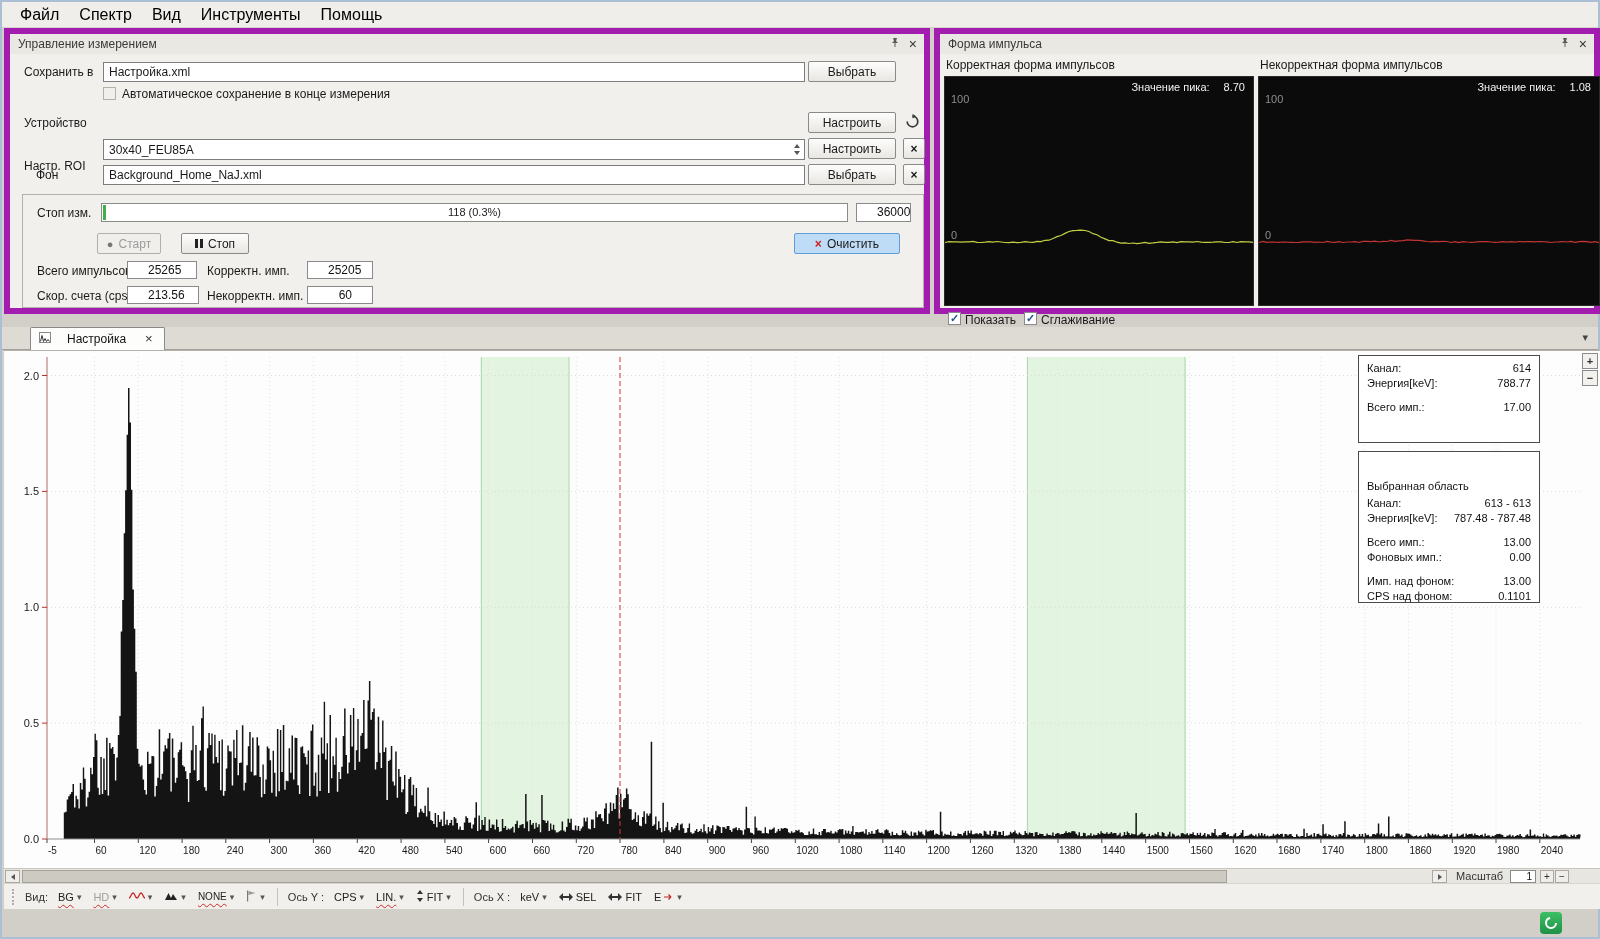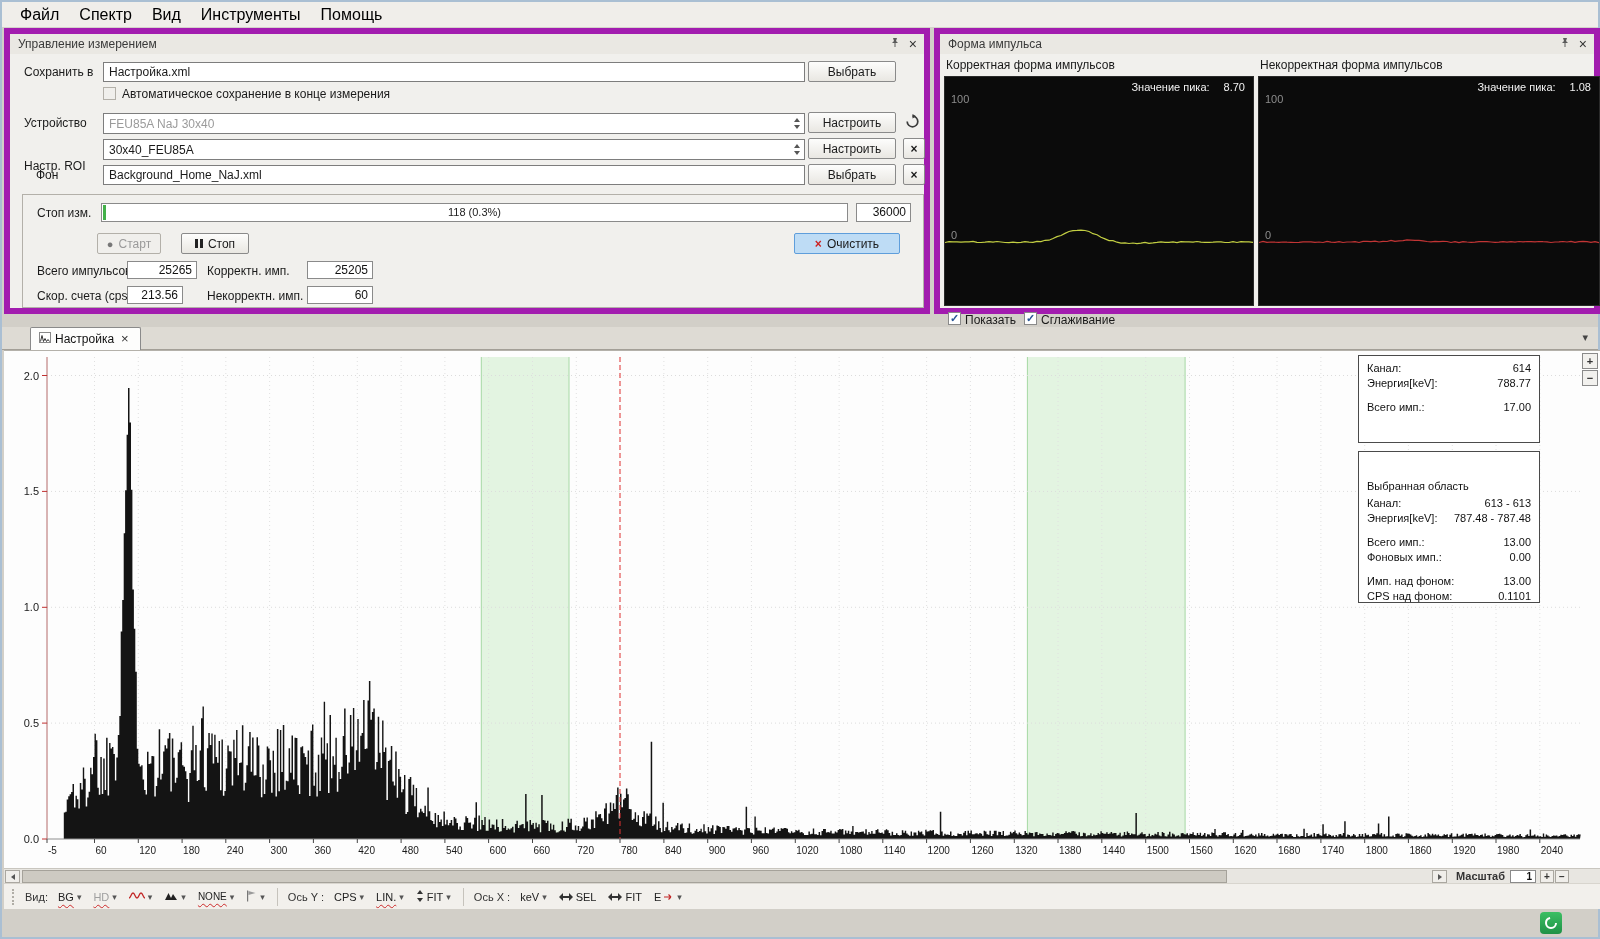--- a/index.html
+++ b/index.html
@@ -25,43 +25,43 @@
   .btn{position:absolute;height:21px;background:linear-gradient(#fdfdfc,#e9e7e2);border:1px solid #8a8a8a;border-radius:2px;font-size:12px;color:#1a1a1a;display:flex;align-items:center;justify-content:center;gap:5px;cursor:default;}
   .btn.small{font-weight:bold;}
   .btn.disabled{color:#9a9a9a;background:#f0efec;border-color:#b3b0a9;}
   .btn.accent{background:#bedcf5;border-color:#5f9edb;}
   .cb{position:absolute;width:13px;height:13px;background:#fff;border:1px solid #8a8a8a;font-size:11px;line-height:11px;text-align:center;color:#2b5797;font-weight:bold;}
   .cb.disabled{background:#f0efec;border-color:#b3b0a9;}
   .groupbox{position:absolute;border:1px solid #b3b0a9;background:#f1f0ed;}
   .progress{position:absolute;background:#fff;border:1px solid #8a8a8a;}
   .progress .fill{position:absolute;left:1px;top:1px;bottom:1px;background:#43b049;}
   .progress .ptext{position:absolute;inset:0;text-align:center;font-size:11px;color:#222;line-height:17px;}
-  .statbox{position:absolute;height:18px;background:#fff;border:1px solid #8a8a8a;font-size:12px;color:#111;text-align:right;padding:1px 4px;}
+  .statbox{position:absolute;height:18px;background:#fff;border:1px solid #8a8a8a;font-size:12px;color:#111;text-align:right;padding:1px 20px;}
   .pausebar{display:inline-block;width:3px;height:9px;background:#222;}
   .reddot{color:#cc2222;font-weight:bold;font-size:12px;}
   .graydot{color:#777;font-size:11px;}
   
   .pulse-head{position:absolute;font-size:12px;color:#1a1a1a;white-space:nowrap;}
   .pulse-plot{position:absolute;background:#0b0b0b;border:1px solid #2a2a2a;}
   .peak-row{position:absolute;top:4px;right:8px;font-size:11px;color:#f2f2f2;display:flex;gap:14px;}
   .axlab{position:absolute;font-size:11px;color:#8d8d8d;}
   
   .tabbar{position:absolute;left:0;top:325px;width:100%;height:23px;background:#dedbd4;border-bottom:1px solid #a39f97;}
-  .tab{position:absolute;left:28px;top:0;height:23px;background:#fdfdfc;border:1px solid #8a8a8a;border-bottom:none;border-radius:2px 2px 0 0;display:flex;align-items:center;gap:4px;padding:0 8px;font-size:12px;color:#111;}
+  .tab{position:absolute;left:28px;top:0;height:23px;background:#fdfdfc;border:1px solid #8a8a8a;border-bottom:none;border-radius:2px 2px 0 0;display:flex;align-items:center;gap:16px;padding:0 8px;font-size:12px;color:#111;}
   .tab .closex{font-size:13px;}
   .tab-chevron{position:absolute;right:10px;top:4px;font-size:11px;color:#444;}
   
   .chart-area{position:absolute;left:2px;top:348px;width:1596px;height:518px;background:#fdfdfd;border-top:1px solid #b4b1aa;}
   .infobox{position:absolute;background:#fff;border:1px solid #4a4a4a;font-size:11px;color:#111;padding:5px 8px;}
   .ib-row{display:flex;justify-content:space-between;line-height:15px;gap:10px;}
   .ib-title{line-height:16px;margin-bottom:2px;margin-top:21px;}
   .gap8{height:9px;}
   .zoombtn{position:absolute;width:16px;height:16px;background:#f2f1ee;border:1px solid #8a8a8a;font-size:11px;font-weight:bold;color:#333;text-align:center;line-height:14px;}
   
-  .scrollrow{position:absolute;left:2px;top:866px;width:1596px;height:15px;background:#e8e6e1;border-top:1px solid #c9c6bf;font-weight:bold;}
+  .scrollrow{position:absolute;left:2px;top:866px;width:1596px;height:15px;background:#e8e6e1;border-top:1px solid #c9c6bf;}
   .sbtn{position:absolute;top:1px;width:15px;height:13px;background:#f0eeea;border:1px solid #aaa7a0;display:flex;align-items:center;justify-content:center;}
   .sb-tri-l{width:0;height:0;border-top:3px solid transparent;border-bottom:3px solid transparent;border-right:4px solid #555;}
   .sb-tri-r{width:0;height:0;border-top:3px solid transparent;border-bottom:3px solid transparent;border-left:4px solid #555;}
   .sthumb{position:absolute;top:1px;height:13px;background:#cdcac2;border:1px solid #a5a29a;}
   .scale-lbl{position:absolute;top:1px;font-size:11px;color:#333;}
   .scale-box{position:absolute;top:1px;width:26px;height:13px;background:#fff;border:1px solid #8a8a8a;font-size:10px;text-align:right;padding:0 3px;line-height:11px;color:#111;}
   .mini{position:absolute;top:1px;width:14px;height:13px;background:#f0eeea;border:1px solid #aaa7a0;font-size:10px;line-height:11px;text-align:center;color:#333;}
   
   .toolbar{position:absolute;left:2px;top:881px;width:1596px;height:26px;background:#f2f0ec;border-top:1px solid #d8d5ce;display:flex;align-items:center;padding:0 6px;font-size:11px;color:#222;}
   .grip{width:3px;height:16px;border-left:2px dotted #b0ada6;margin:0 6px 0 2px;}
@@ -100,27 +100,20 @@
     </div>
     <div class="panel-body">
       <label class="flbl" style="left:14px;top:11px;">Сохранить в</label>
       <input class="tbox" style="left: 93px; top: 8px; width: 702px;" value="Настройка.xml">
       <button class="btn" style="left:798px;top:7px;width:88px;">Выбрать</button>
 
       <span class="cb disabled" style="left:93px;top:33px;"></span>
       <label class="flbl" style="left:112px;top:33px;">Автоматическое сохранение в конце измерения</label>
 
       <label class="flbl" style="left:14px;top:62px;">Устройство</label>
-      <div class="combo disabled" style="left:93px;top:59px;width:702px;">
-        <span>FEU85A NaJ 30x40</span>
-        <span class="spin">
-            <span class="tri-up"></span>
-            <span class="tri-dn"></span>
-          </span>
-      </div>
       <button class="btn" style="left:798px;top:58px;width:88px;">Настроить</button>
       <span style="position:absolute;left:895px;top:60px;">
         <svg width="15" height="15" viewBox="0 0 15 15">
             <path d="M7.5 2.2 A5.3 5.3 0 1 1 2.2 7.5" fill="none" stroke="#3b3b3b" stroke-width="1.7"></path>
             <path d="M7.5 0 L11.2 2.2 7.5 4.4z" fill="#3b3b3b"></path>
           </svg>
       </span>
 
       <label class="flbl" style="left:14px;top:88px;margin-top:17px;">Настр. ROI</label>
       <div class="combo" style="left:93px;top:85px;width:702px;">
@@ -158,21 +151,21 @@
           <span class="reddot">×</span>
           <span>Очистить</span>
         </button>
 
         <label class="flbl" style="left:14px;top:69px;">Всего импульсов</label>
         <div class="statbox" style="left:104px;top:66px;width:70px;">25265</div>
         <label class="flbl" style="left:184px;top:69px;">Корректн. имп.</label>
         <div class="statbox" style="left:284px;top:66px;width:66px;">25205</div>
 
         <label class="flbl" style="left:14px;top:94px;">Скор. счета (cps)</label>
-        <div class="statbox" style="left:104px;top:91px;width:56px;">213.56</div>
+        <div class="statbox" style="left:104px;top:91px;width:72px;">213.56</div>
         <label class="flbl" style="left:184px;top:94px;">Некорректн. имп.</label>
         <div class="statbox" style="left:284px;top:91px;width:66px;">60</div>
       </div>
     </div>
   </section>
 
   <section class="panel" style="left:932px;top:26px;width:666px;height:286px;">
     <div class="panel-title">
       <span>Форма импульса</span>
       <span class="pt-icons">

